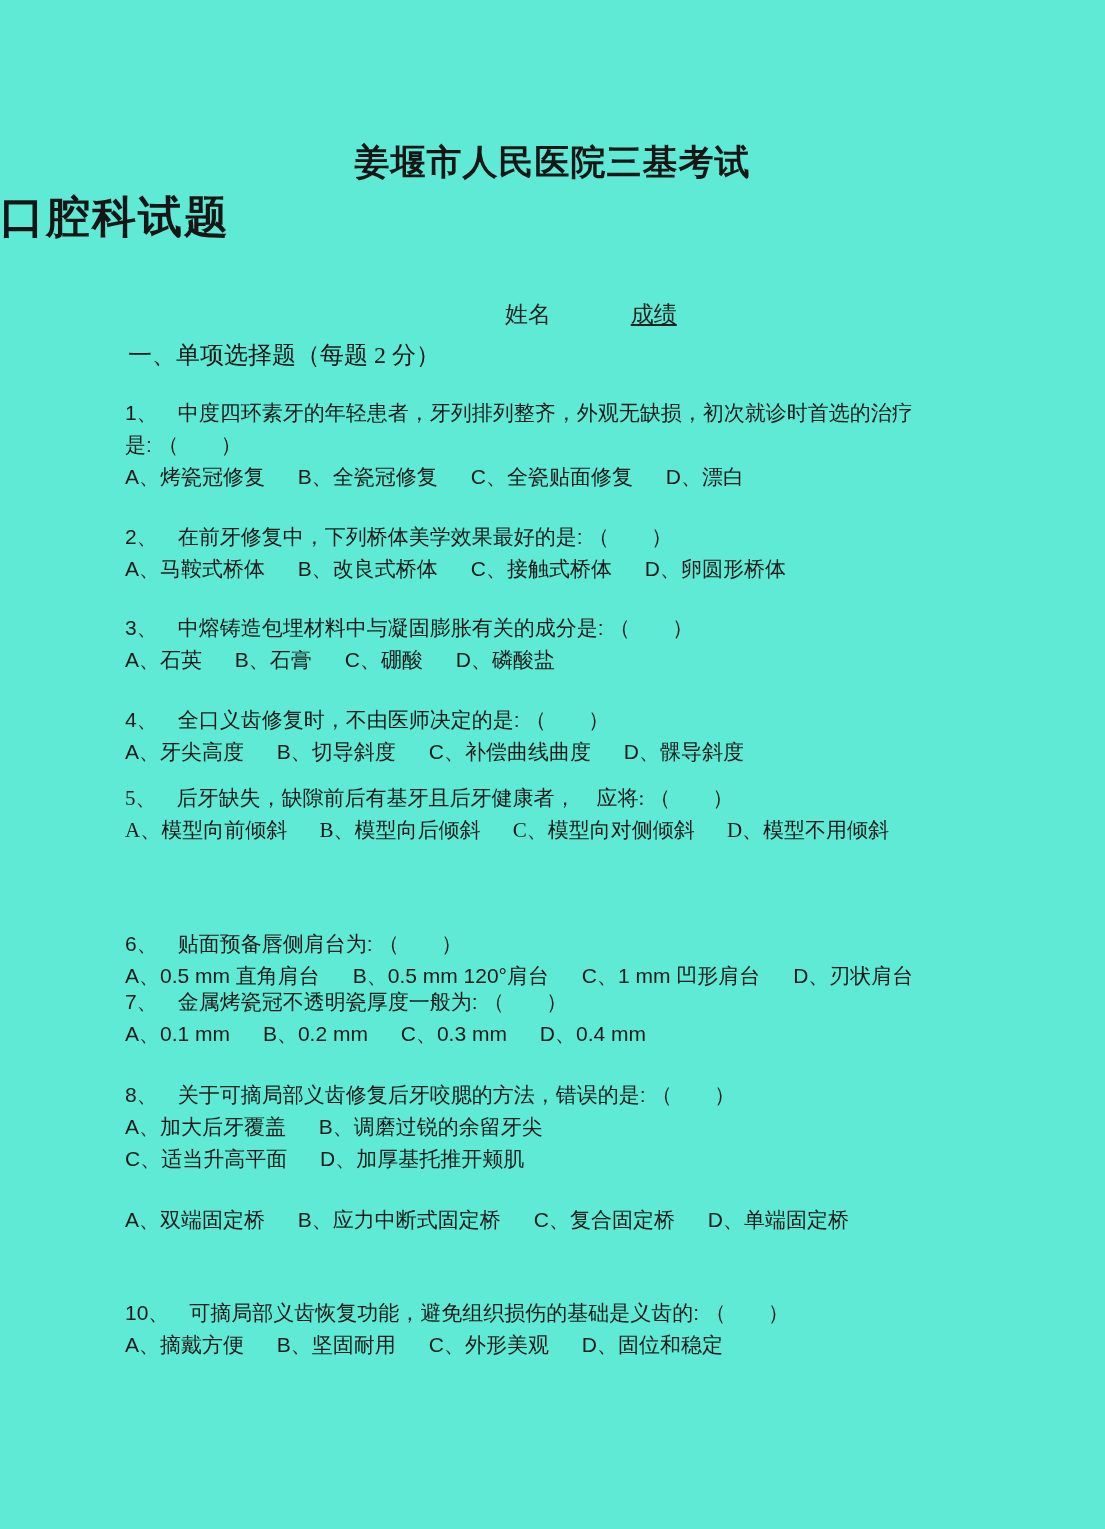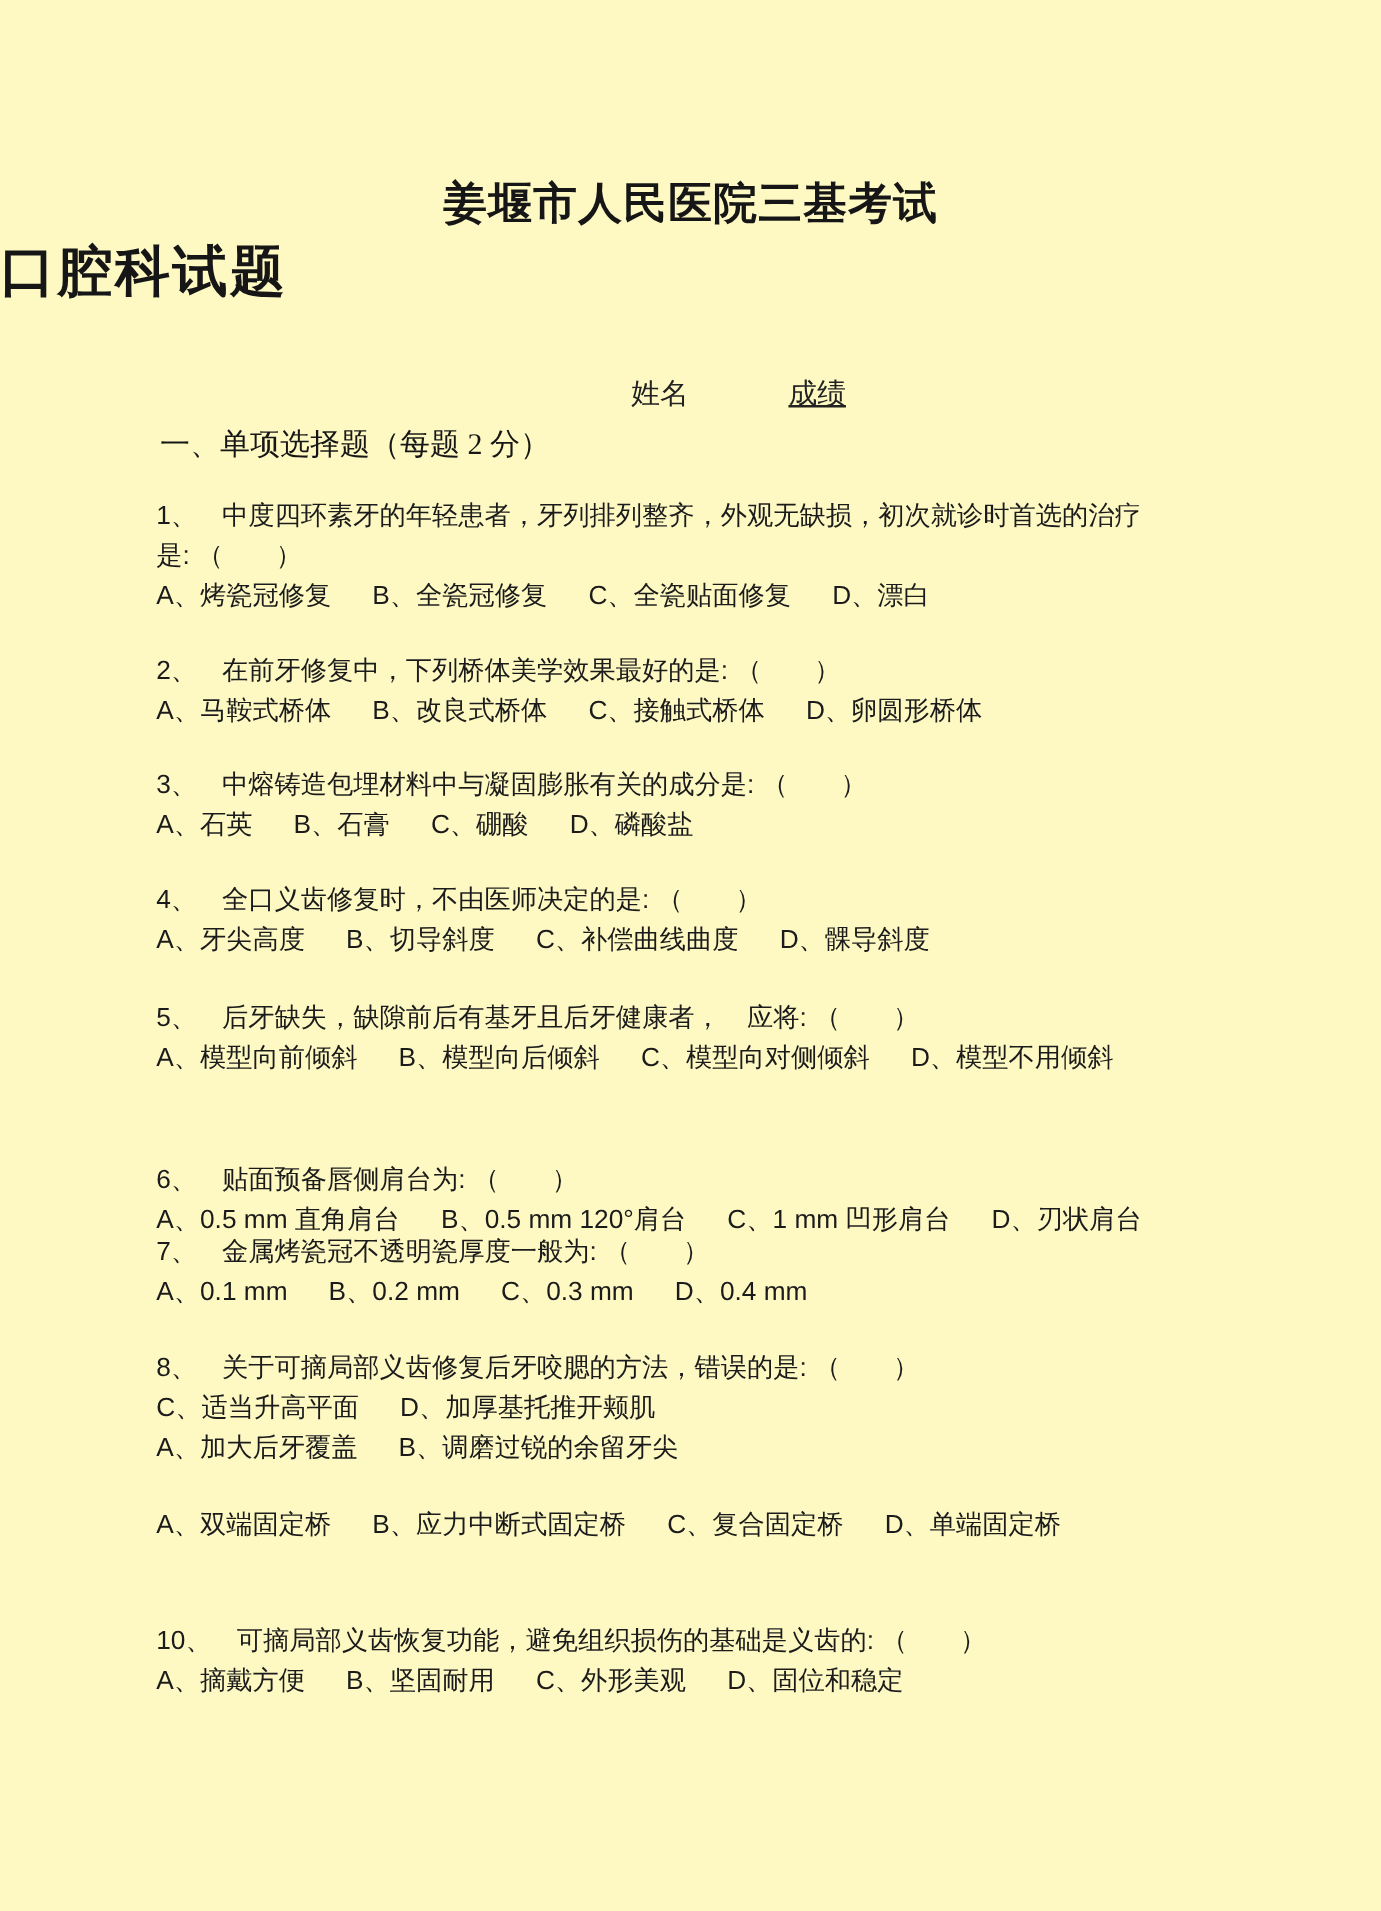--- a/index.html
+++ b/index.html
@@ -8,21 +8,21 @@
     width: 1105px;
     height: 1529px;
     position: relative;
     font-family: "Liberation Sans", "DejaVu Sans", sans-serif;
     color: #1a1a1a;
     overflow: hidden;
   }
   .page {
     position: absolute;
     inset: 0;
-    background: #fef9c3;
+    background: #5eead4;
   }
   .doc-title {
     position: absolute;
     top: 139px;
     left: 0;
     width: 100%;
     text-align: center;
     font-family: "Liberation Serif", "DejaVu Serif", serif;
     font-weight: bold;
     font-size: 35px;
@@ -82,21 +82,21 @@
   .opt {
     margin-right: 27px;
     display: inline-block;
   }
   .opt:last-child { margin-right: 0; }
   
   #q1  { top: 397px; }
   #q2  { top: 521px; }
   #q3  { top: 612px; }
   #q4  { top: 704px; }
-  #q5  { top: 799px; }
+  #q5  { top: 782px; font-family: Liberation Serif, serif; }
   #q6  { top: 892px; margin-top: 36px; }
   #q7  { top: 986px; }
   #q8  { top: 1079px; }
   #q9  { top: 1204px; }
   #q10 { top: 1297px; }
 </style>
 </head>
 <body>
 
 <div class="page">
@@ -177,26 +177,26 @@
       <span class="opt">A、0.1 mm</span>
       <span class="opt">B、0.2 mm</span>
       <span class="opt">C、0.3 mm</span>
       <span class="opt">D、0.4 mm</span>
     </div>
   </div>
 
   <div class="question" id="q8">
     <p class="q-text"><span class="q-num">8、</span><span>关于可摘局部义齿修复后牙咬腮的方法，错误的是: （　　）</span></p>
     <div class="q-options">
+      <span class="opt">A、加大后牙覆盖</span>
+      <span class="opt">B、调磨过锐的余留牙尖</span>
+    </div>
+    <div class="q-options">
       <span class="opt">C、适当升高平面</span>
       <span class="opt">D、加厚基托推开颊肌</span>
-    </div>
-    <div class="q-options">
-      <span class="opt">A、加大后牙覆盖</span>
-      <span class="opt">B、调磨过锐的余留牙尖</span>
     </div>
   </div>
 
   <div class="question" id="q9">
     <div class="q-options">
       <span class="opt">A、双端固定桥</span>
       <span class="opt">B、应力中断式固定桥</span>
       <span class="opt">C、复合固定桥</span>
       <span class="opt">D、单端固定桥</span>
     </div>

